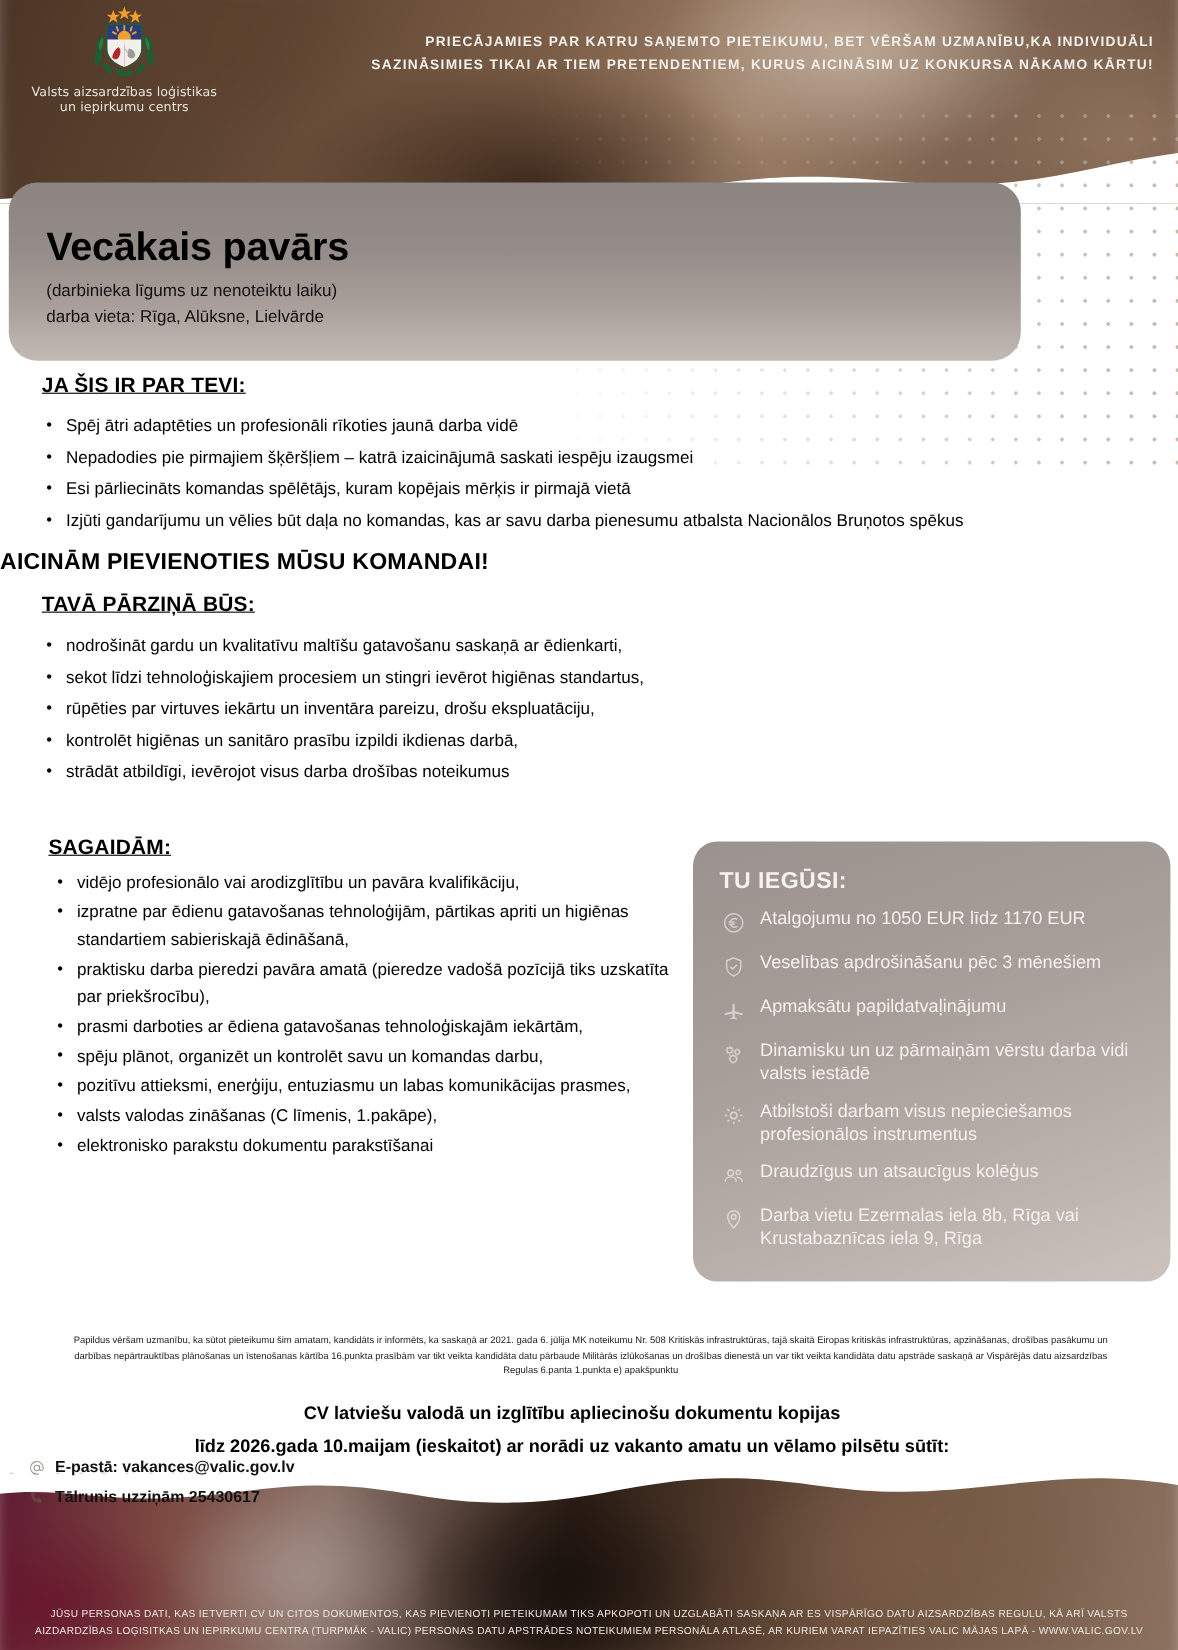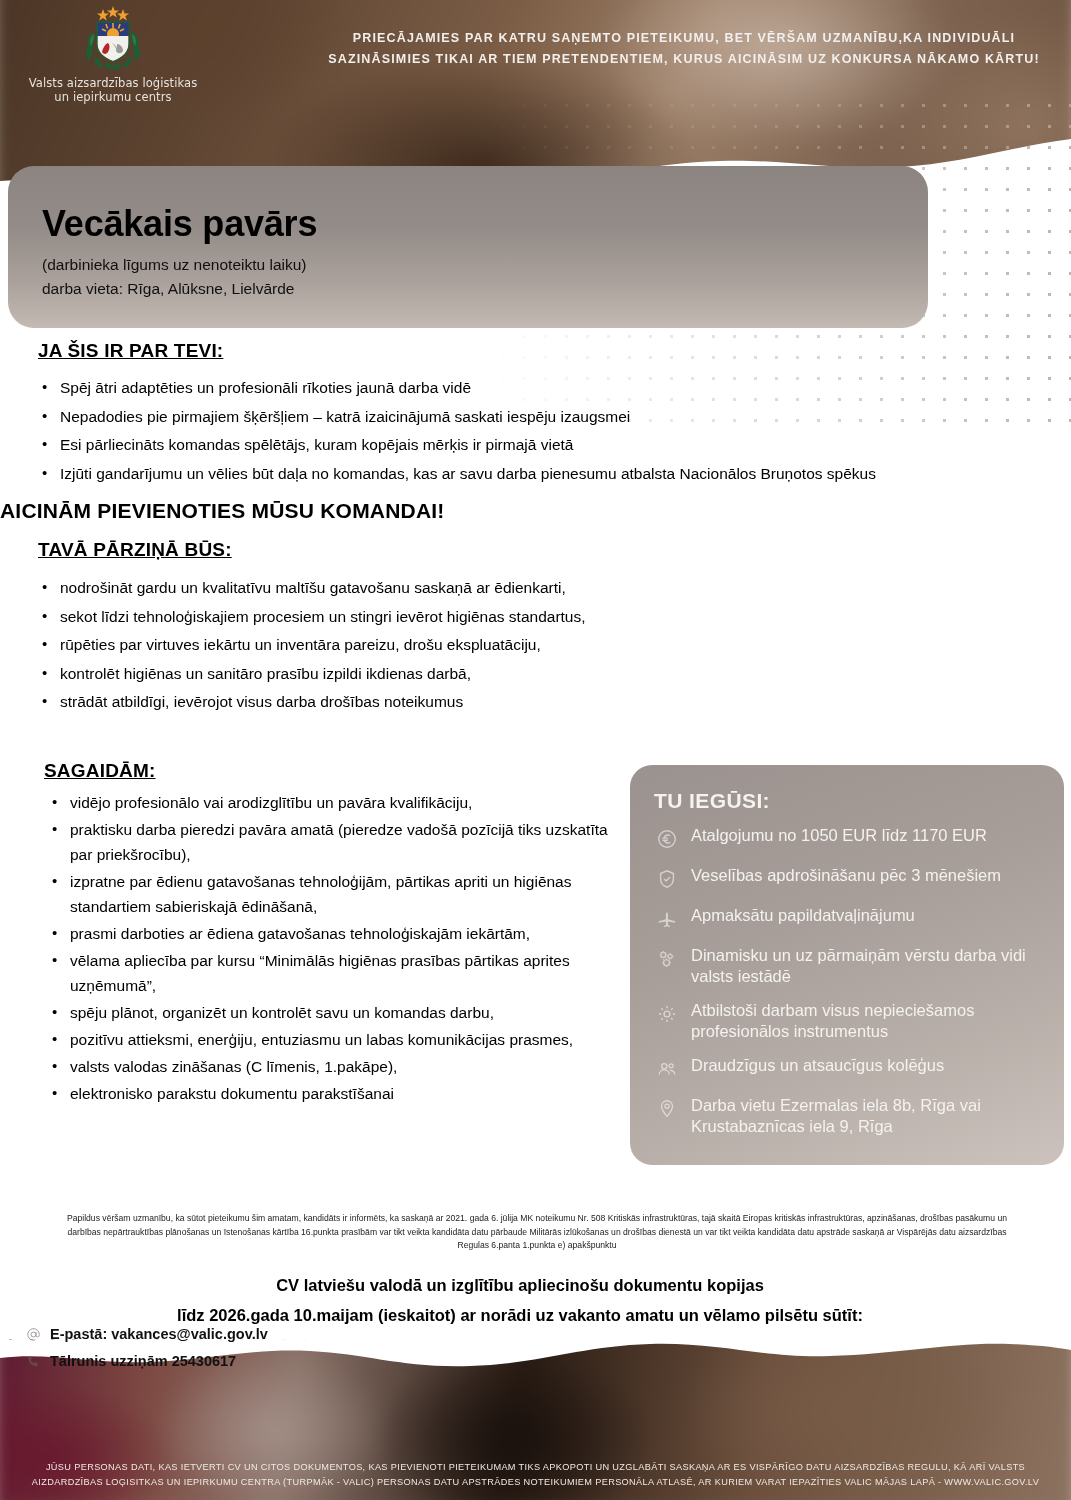--- a/index.html
+++ b/index.html
@@ -260,21 +260,21 @@
   }
   .footer-wave {
     position: absolute;
     left: 0; top: -2px;
     width: 1071px; height: 58px;
   }
   .footer-text {
     position: absolute;
     right: 22px; top: 28px;
     width: 730px;
-    text-align: center;
+    text-align: right;
     font-size: 12.5px;
     font-weight: bold;
     letter-spacing: 1.15px;
     line-height: 21px;
     color: #f3efec;
     z-index: 4;
   }
   .footer-disclaimer {
     position: absolute;
     left: 30px; bottom: 10px;
@@ -383,24 +383,23 @@
         <li>strādāt atbildīgi, ievērojot visus darba drošības noteikumus</li>
       </ul>
     </div>
 
     <div class="lower">
 
       <div class="col-left">
         <h2 class="section-head" style="margin-bottom:8px">SAGAIDĀM:</h2>
         <ul class="bullets">
           <li>vidējo profesionālo vai arodizglītību un pavāra kvalifikāciju,</li>
+          <li>izpratne par ēdienu gatavošanas tehnoloģijām, pārtikas apriti un higiēnas standartiem sabieriskajā ēdināšanā,</li>
           <li>praktisku darba pieredzi pavāra amatā (pieredze vadošā pozīcijā tiks uzskatīta par priekšrocību),</li>
-          <li>izpratne par ēdienu gatavošanas tehnoloģijām, pārtikas apriti un higiēnas standartiem sabieriskajā ēdināšanā,</li>
           <li>prasmi darboties ar ēdiena gatavošanas tehnoloģiskajām iekārtām,</li>
-          <li>vēlama apliecība par kursu “Minimālās higiēnas prasības pārtikas aprites uzņēmumā”,</li>
           <li>spēju plānot, organizēt un kontrolēt savu un komandas darbu,</li>
           <li>pozitīvu attieksmi, enerģiju, entuziasmu un labas komunikācijas prasmes,</li>
           <li>valsts valodas zināšanas (C līmenis, 1.pakāpe),</li>
           <li>elektronisko parakstu dokumentu parakstīšanai</li>
         </ul>
       </div>
 
       <div class="benefits">
         <h3>TU IEGŪSI:</h3>
 

